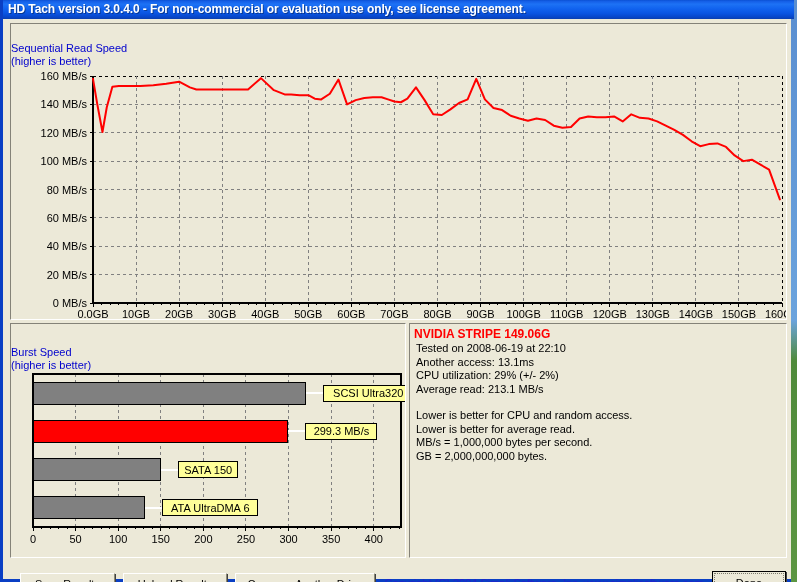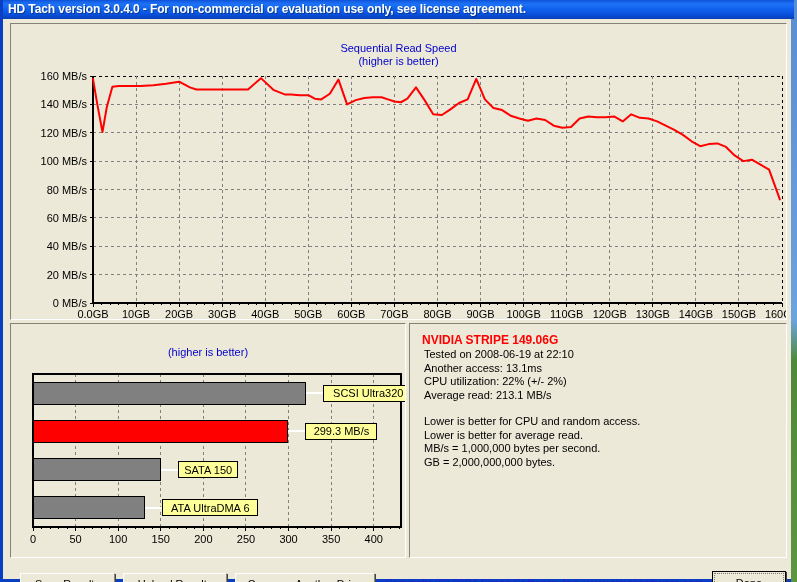--- a/index.html
+++ b/index.html
@@ -58,41 +58,40 @@
   }
 
   
   #seqpanel { left: 4px; top: 4px; width: 777px; height: 297px; }
   #burstpanel { left: 4px; top: 304px; width: 396px; height: 235px; }
   #infopanel  { left: 403px; top: 304px; width: 378px; height: 235px; }
 
   .chart-title {
     position: absolute;
     width: 100%;
-    text-align: center;
+    text-align: left;
     color: #0000cd;
     font-size: 11px;
     line-height: 13px;
   }
   #seqtitle { top: 18px; }
   #bursttitle { top: 22px; }
 
   svg { display: block; }
 
   .axlabel {
     font-family: "Liberation Sans", sans-serif;
     font-size: 11px;
     fill: #000000;
   }
 
   
   #infopanel .inner {
-    position: absolute; left: 4px; top: 9px;
+    position: absolute; left: 4px; top: 3px;
     width: 368px;
-    margin-left: 8px;
   }
   .drive-title {
     color: #ff0000;
     font-size: 12px;
     font-weight: bold;
     line-height: 15px;
     white-space: nowrap;
   }
   .info-line {
     color: #000000;
@@ -328,20 +327,21 @@
             <line x1="762.3875" y1="279" x2="762.3875" y2="281" stroke="#000" stroke-width="1" shape-rendering="crispEdges"></line>
             <line x1="771" y1="279" x2="771" y2="281" stroke="#000" stroke-width="1" shape-rendering="crispEdges"></line>
             <line x1="82" y1="52" x2="82" y2="279" stroke="#000" stroke-width="2" shape-rendering="crispEdges"></line>
             <line x1="82" y1="279" x2="771" y2="279" stroke="#000" stroke-width="2" shape-rendering="crispEdges"></line>
             <path d="M 82.00 54.84 L 86.31 80.38 L 91.47 108.04 L 95.78 83.21 L 101.38 62.64 L 107.84 61.93 L 116.45 61.93 L 129.37 61.93 L 142.29 61.22 L 155.21 59.80 L 168.13 57.68 L 178.89 63.35 L 185.35 65.48 L 191.81 65.48 L 198.27 65.48 L 204.73 65.48 L 213.34 65.48 L 224.11 65.48 L 237.03 65.48 L 249.94 54.13 L 262.86 66.19 L 273.63 70.44 L 280.09 70.44 L 288.70 71.15 L 297.31 71.15 L 303.77 74.70 L 310.23 75.41 L 318.84 69.73 L 327.46 55.55 L 336.07 80.38 L 344.68 76.12 L 353.29 73.99 L 361.91 73.28 L 370.52 73.28 L 376.98 75.41 L 383.44 77.54 L 389.90 78.25 L 396.36 74.70 L 404.97 63.35 L 413.58 76.12 L 422.19 90.31 L 430.81 91.02 L 439.42 85.34 L 448.03 78.96 L 456.64 75.41 L 465.26 54.84 L 473.87 75.41 L 482.48 83.92 L 491.09 86.05 L 499.71 91.73 L 508.32 94.56 L 516.93 96.69 L 525.54 94.56 L 534.16 95.98 L 542.77 101.66 L 551.38 103.78 L 559.99 103.07 L 568.61 94.56 L 577.22 92.43 L 585.83 93.14 L 594.44 93.14 L 603.06 92.43 L 611.67 97.40 L 620.28 90.31 L 628.89 93.85 L 637.51 94.56 L 646.12 97.40 L 654.73 101.66 L 663.34 105.91 L 671.96 110.88 L 680.57 117.26 L 689.18 122.23 L 697.79 120.10 L 706.41 119.39 L 715.02 122.94 L 723.63 131.45 L 732.24 137.13 L 740.86 135.71 L 749.47 140.67 L 758.08 145.64 L 768.85 175.43 L 771.00 NaN" fill="none" stroke="#ff0000" stroke-width="2" stroke-linejoin="round" stroke-linecap="round"></path>
           </svg>
       </div>
 
       <div class="sunken" id="burstpanel">
         <div class="chart-title" id="bursttitle">
+          <div>Burst Speed</div>
           <div>(higher is better)</div>
         </div>
         <svg id="burstsvg" width="394" height="233">
             <line x1="22" y1="203" x2="22" y2="207" stroke="#000" stroke-width="1" shape-rendering="crispEdges"></line>
             <text x="22" y="219" text-anchor="middle" class="axlabel">0</text>
             <line x1="64.5925925925926" y1="50" x2="64.5925925925926" y2="203" stroke="#808080" stroke-width="1" stroke-dasharray="3,3" shape-rendering="crispEdges"></line>
             <line x1="64.5925925925926" y1="203" x2="64.5925925925926" y2="207" stroke="#000" stroke-width="1" shape-rendering="crispEdges"></line>
             <text x="64.5925925925926" y="219" text-anchor="middle" class="axlabel">50</text>
             <line x1="107.18518518518519" y1="50" x2="107.18518518518519" y2="203" stroke="#808080" stroke-width="1" stroke-dasharray="3,3" shape-rendering="crispEdges"></line>
             <line x1="107.18518518518519" y1="203" x2="107.18518518518519" y2="207" stroke="#000" stroke-width="1" shape-rendering="crispEdges"></line>
@@ -426,21 +426,21 @@
             <rect x="151.5925925925926" y="175.875" width="95.39999999999999" height="16" fill="#ffff99" stroke="#000" stroke-width="1" shape-rendering="crispEdges"></rect>
             <text x="199.2925925925926" y="187.875" text-anchor="middle" class="axlabel">ATA UltraDMA 6</text>
           </svg>
       </div>
 
       <div class="sunken" id="infopanel">
         <div class="inner">
           <div class="drive-title">NVIDIA STRIPE 149.06G</div>
           <div class="info-line">Tested on 2008-06-19 at 22:10</div>
           <div class="info-line">Another access: 13.1ms</div>
-          <div class="info-line">CPU utilization: 22% (+/- 2%)</div>
+          <div class="info-line">CPU utilization: 29% (+/- 2%)</div>
           <div class="info-line">Average read: 213.1 MB/s</div>
           <div class="info-gap"></div>
           <div class="info-line">Lower is better for CPU and random access.</div>
           <div class="info-line">Lower is better for average read.</div>
           <div class="info-line">MB/s = 1,000,000 bytes per second.</div>
           <div class="info-line">GB = 2,000,000,000 bytes.</div>
         </div>
       </div>
 
       <div id="buttonbar">

